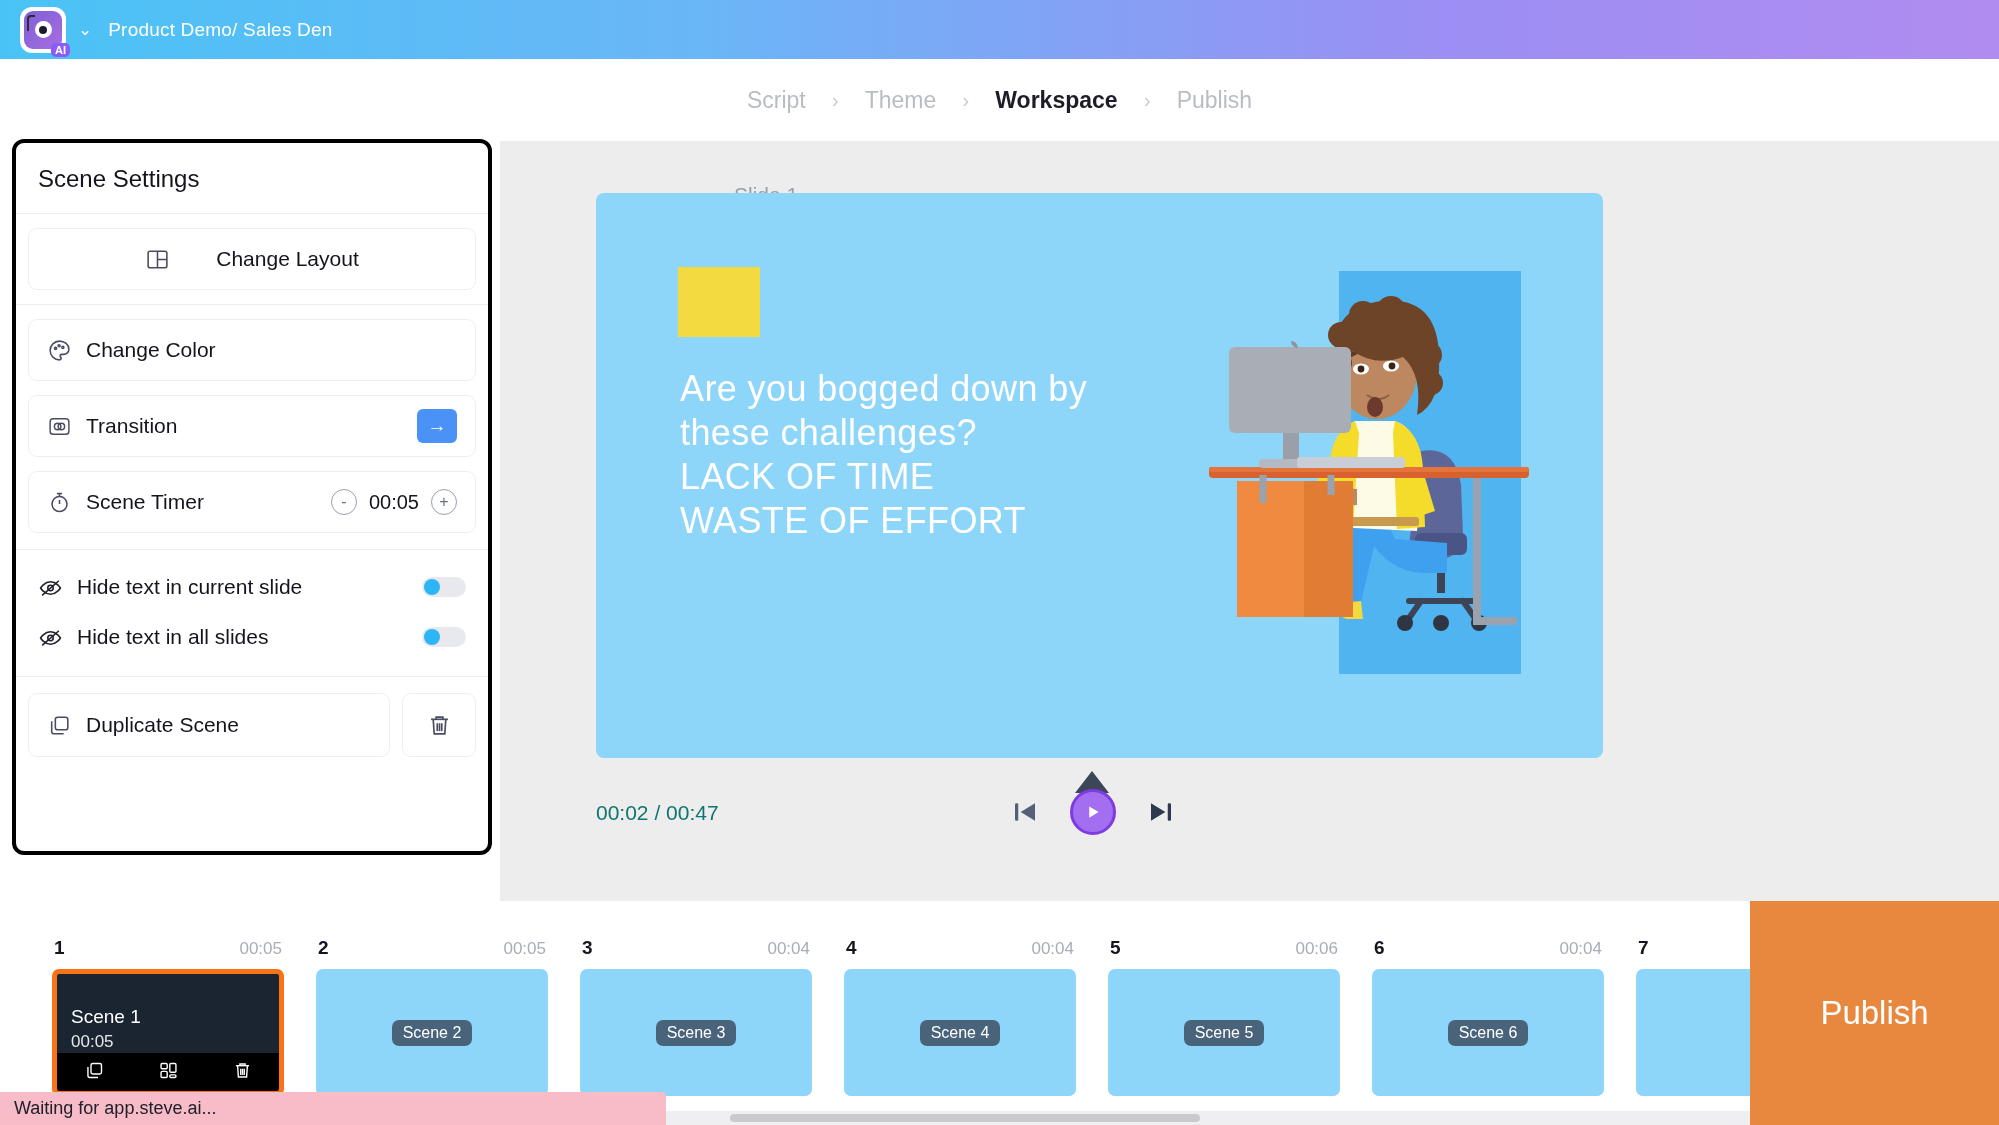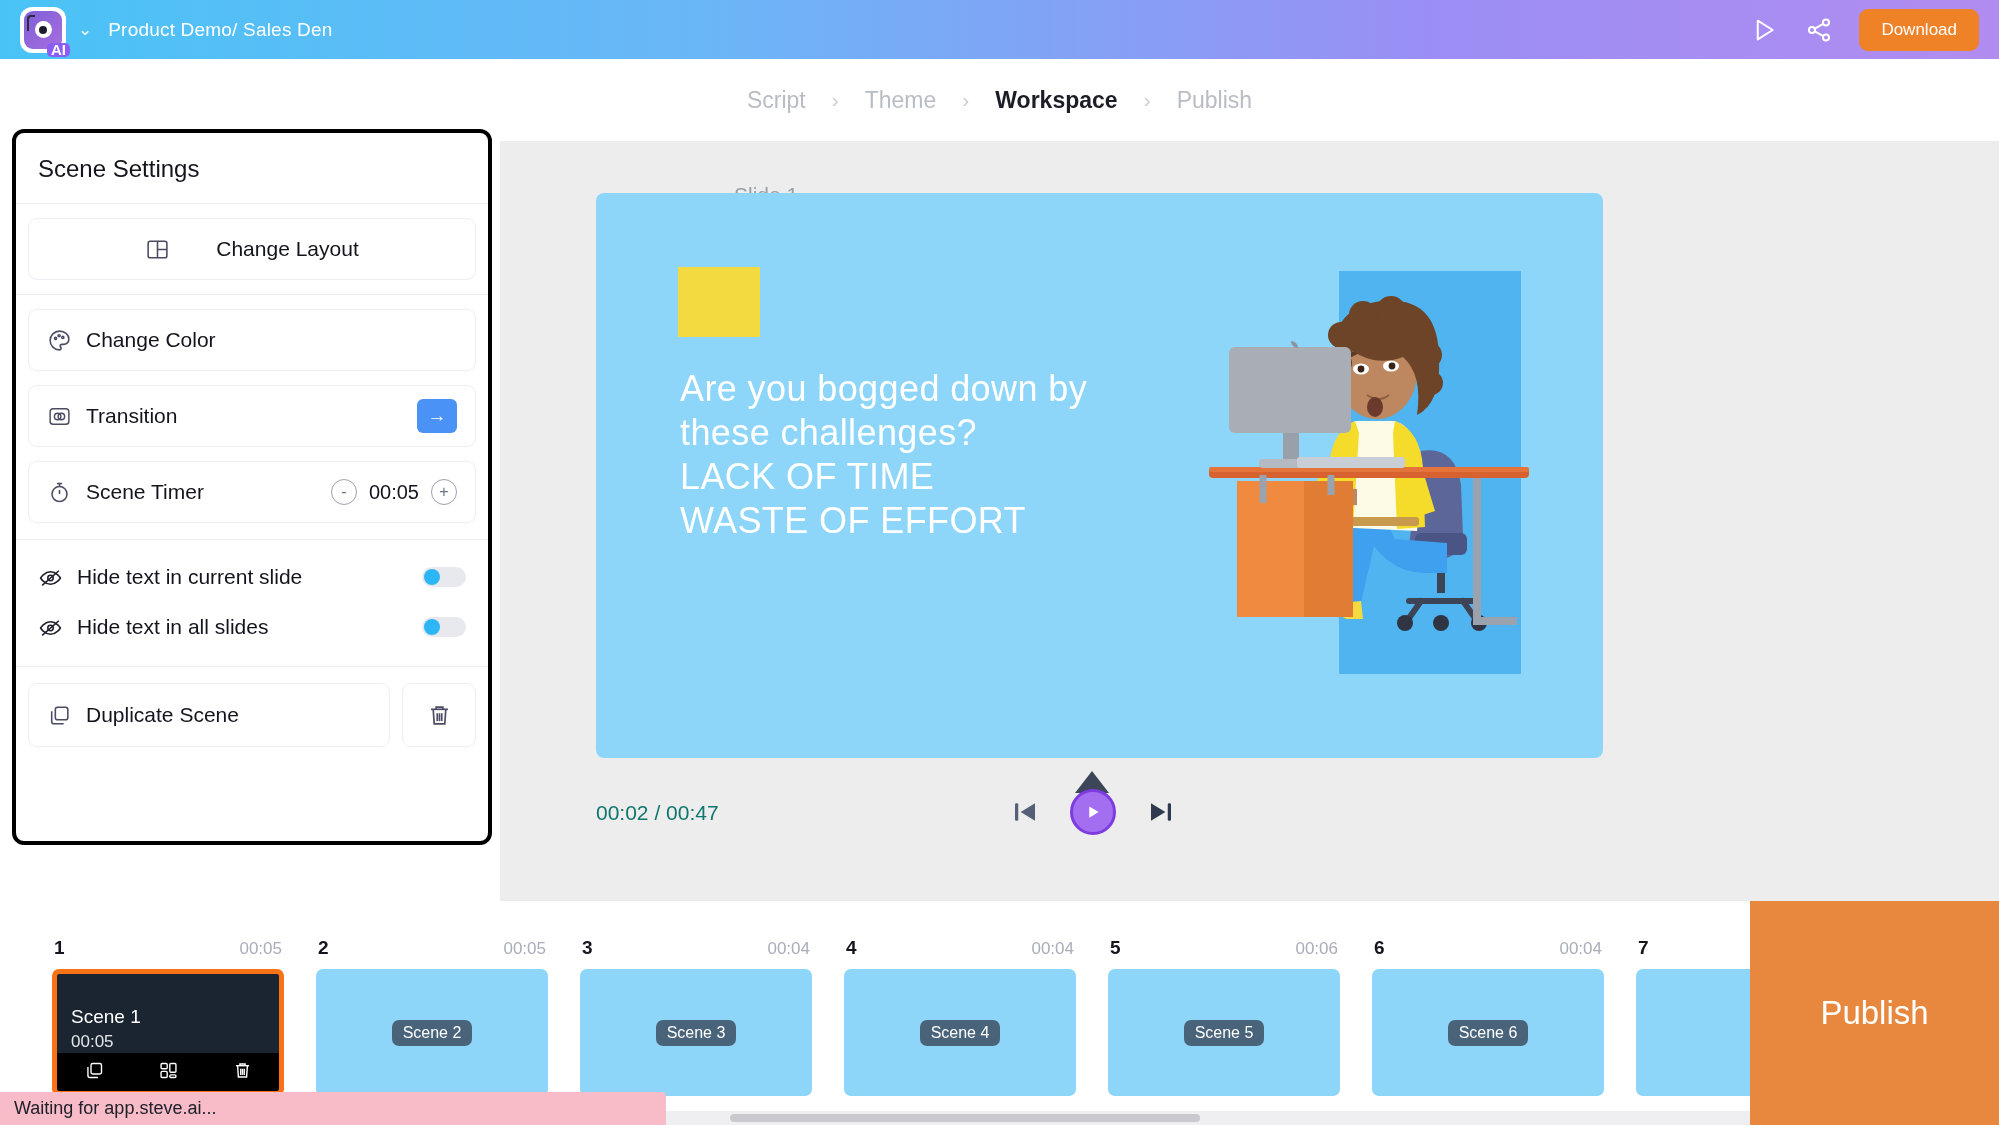--- a/index.html
+++ b/index.html
@@ -24,21 +24,21 @@
   .logo-inner {
     width: 38px; height: 38px; border-radius: 9px;
     background: linear-gradient(135deg,#7e5fd6 0%, #a86ee0 100%);
     display:flex; align-items:center; justify-content:center; position: relative;
   }
   .logo-lens { width:17px; height:17px; border-radius:50%; background:#fff; display:flex; align-items:center; justify-content:center;}
   .logo-dot { width:8px;height:8px;border-radius:50%;background:#1b1b2c;}
   .logo-hook { position:absolute; left:3px; top:4px; width:8px; height:16px; border-left:2.5px solid #2b2b3d; border-top:2.5px solid #2b2b3d; border-radius:4px 0 0 0;}
   .logo-ai {
     position:absolute; right:-4px; bottom:-4px; background:#8b5cf6; color:#fff;
-    font-size:15px; font-weight:bold; border-radius:5px; padding:1px 4px; line-height:12px;
+    font-size:11px; font-weight:bold; border-radius:5px; padding:1px 4px; line-height:12px;
   }
   .chev-down { margin-left:12px; color:#ffffff; font-size:17px; opacity:.95; cursor:pointer;}
   .doc-title { margin-left:16px; color:#ffffff; font-size:19px; letter-spacing:.2px;}
   .top-right { margin-left:auto; display:flex; align-items:center; gap: 26px; }
   .icon-btn { cursor:pointer; display:flex; align-items:center; justify-content:center; }
   .dl-btn {
     background:#ef8127; color:#fff; border:none; border-radius:9px;
     padding: 11px 22px; font-size:17px; cursor:pointer; font-family:inherit;
   }
 
@@ -46,21 +46,21 @@
   .crumbs {
     position:absolute; left:0; top:59px; width:1999px; height:82px;
     background:#fff; display:flex; align-items:center; justify-content:center; gap:26px;
   }
   .crumb { font-size:23px; color:#b8bcc4; cursor:pointer; }
   .crumb.active { color:#1d1d28; font-weight:bold; }
   .crumb-sep { color:#c7ccd4; font-size:21px; }
 
   
   .panel {
-    position:absolute; left:12px; top:129px; width:480px; height:716px;
+    position:absolute; left:12px; top:139px; width:480px; height:716px;
     background:#fff; border:4px solid #000; border-radius:12px; overflow:hidden;
   }
   .panel-title { padding:22px 22px 20px 22px; font-size:24px; color:#14141e; }
   .panel-div { height:1px; background:#ececf1; }
   .row {
     margin:14px 12px; border:1px solid #edeef2; border-radius:9px;
     height:62px; display:flex; align-items:center; padding:0 18px; cursor:pointer;
     background:#fff;
   }
   .row.center { justify-content:center; gap:32px; }
@@ -182,37 +182,20 @@
         <div class="logo-hook"></div>
         <div class="logo-lens">
           <div class="logo-dot"></div>
         </div>
       </div>
       <div class="logo-ai">AI</div>
     </div>
     <div class="chev-down">⌄</div>
     <div class="doc-title">Product Demo/ Sales Den</div>
 
-    <div class="top-right">
-      <div class="icon-btn">
-        <svg width="30" height="30" viewBox="0 0 24 24" fill="none" stroke="#ffffff" stroke-width="1.6" stroke-linejoin="round">
-          <path d="M7 4.5 L19 12 L7 19.5 Z"></path>
-        </svg>
-      </div>
-      <div class="icon-btn">
-        <svg width="28" height="28" viewBox="0 0 24 24" fill="none" stroke="#ffffff" stroke-width="1.7">
-          <circle cx="18" cy="5.5" r="2.6"></circle>
-            <circle cx="18" cy="18.5" r="2.6"></circle>
-            <circle cx="6" cy="12" r="2.6"></circle>
-          <line x1="8.4" y1="10.8" x2="15.6" y2="6.8"></line>
-            <line x1="8.4" y1="13.2" x2="15.6" y2="17.2"></line>
-        </svg>
-      </div>
-      <button class="dl-btn">Download</button>
-    </div>
   </div>
 
   <div class="crumbs">
     <div class="crumb">Script</div>
     <div class="crumb-sep">›</div>
     <div class="crumb">Theme</div>
     <div class="crumb-sep">›</div>
     <div class="crumb active">Workspace</div>
     <div class="crumb-sep">›</div>
     <div class="crumb">Publish</div>

